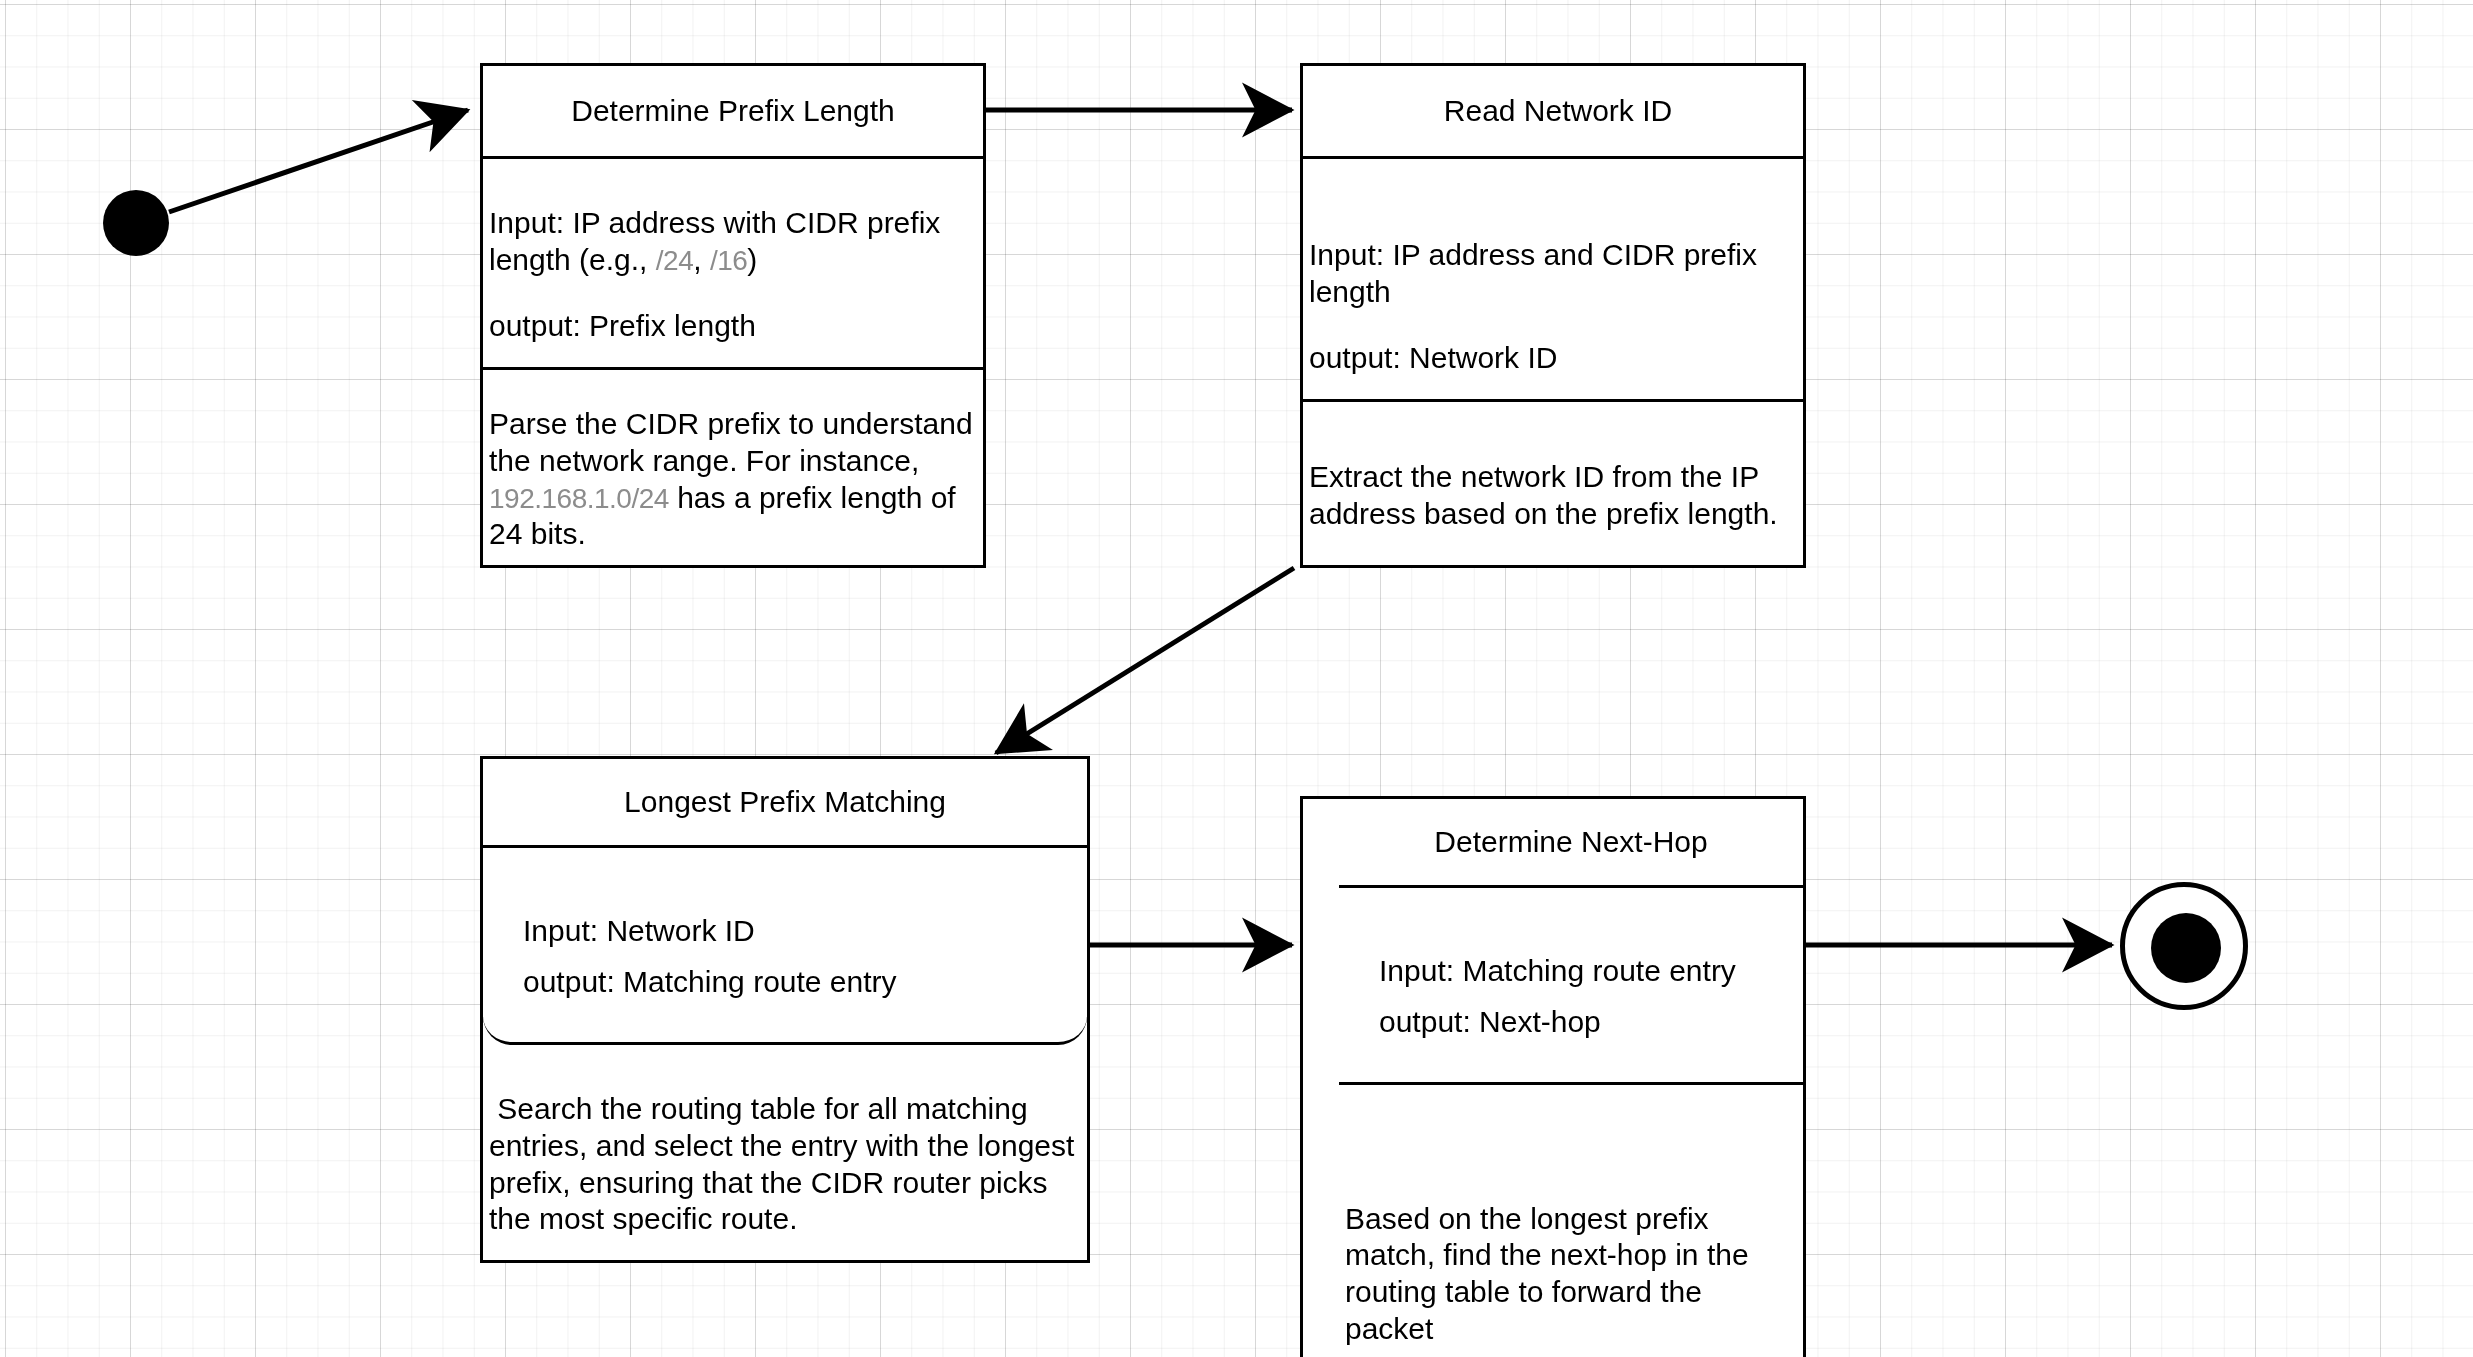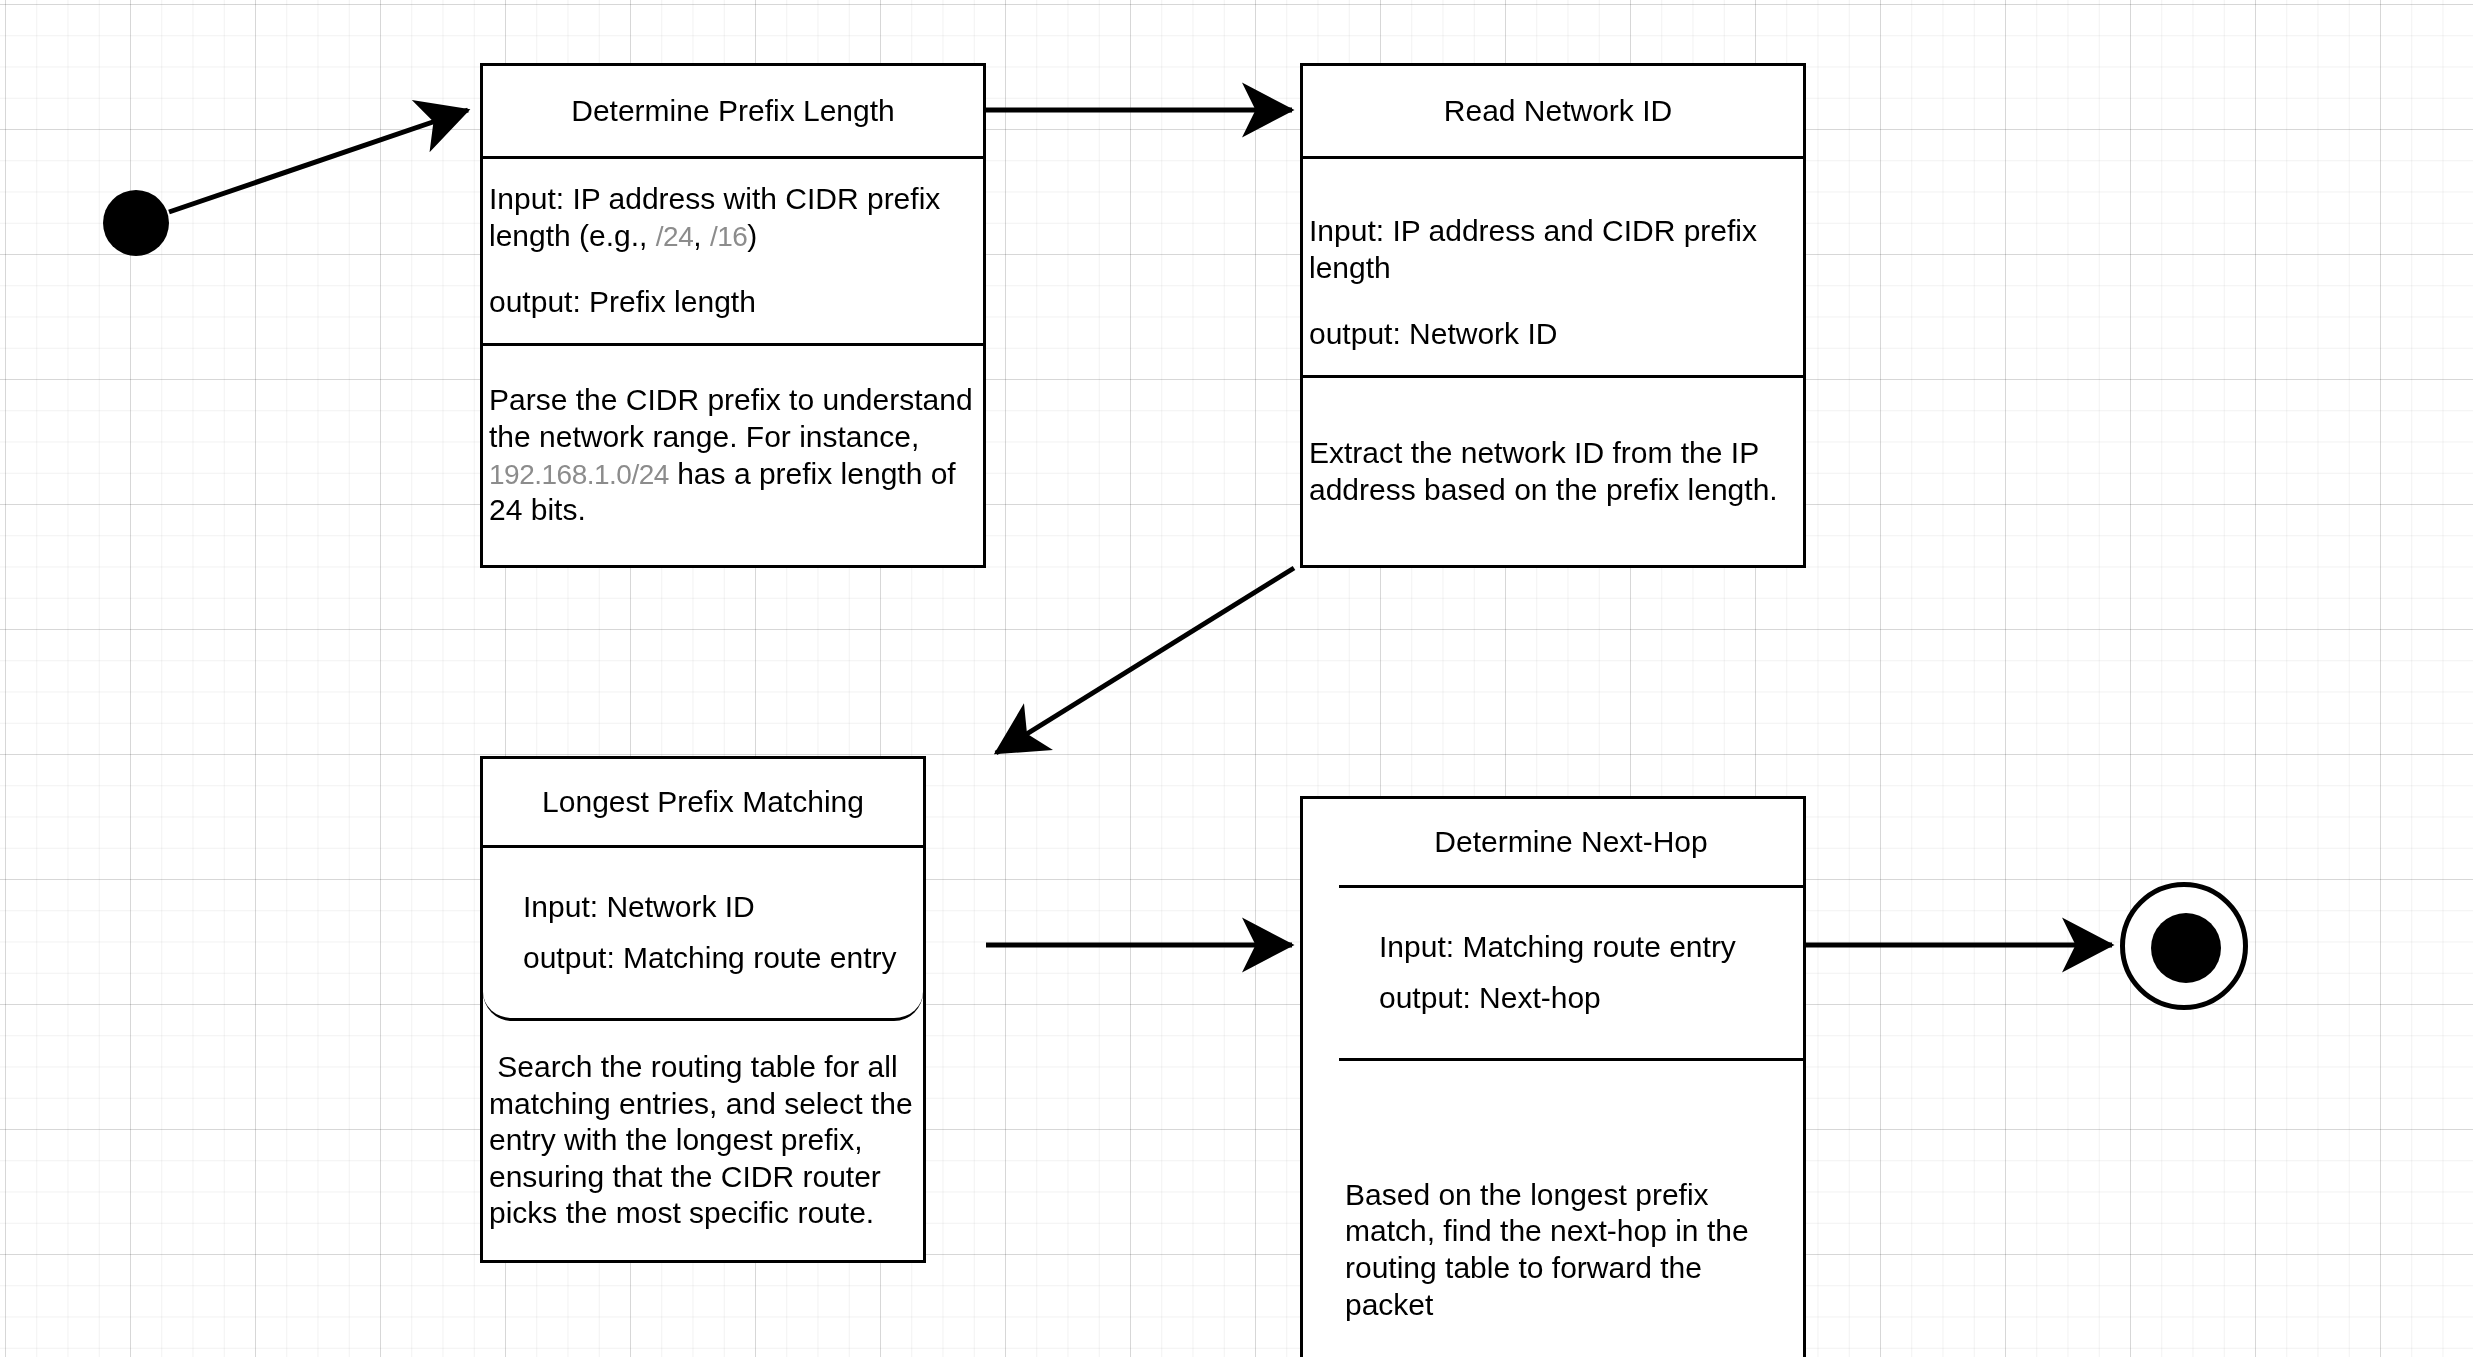--- a/index.html
+++ b/index.html
@@ -34,20 +34,21 @@
     height: 1357px;
     pointer-events: none;
   }
   .node {
     position: absolute;
     box-sizing: border-box;
     border: 3px solid #000000;
     background: #ffffff;
     display: flex;
     flex-direction: column;
+    gap: 24px;
   }
   .node-title {
     box-sizing: border-box;
     text-align: center;
     font-size: 30px;
     color: #000000;
     line-height: 1.2;
     display: flex;
     align-items: center;
     justify-content: center;
@@ -163,21 +164,21 @@
     <div class="node-io" style="height:187px;margin-top:32px;">
       <div class="io-line">Input: IP address and CIDR prefix length</div>
       <div class="io-gap"></div>
       <div class="io-line">output: Network ID</div>
     </div>
     <div class="node-desc">
       <div>Extract the network ID from the IP address based on the prefix length.</div>
     </div>
   </div>
 
-  <div class="node" style="left:480px; top:756px; width:446px; height:507px;">
+  <div class="node" style="left:480px; top:756px; width:610px; height:507px;">
     <div class="node-title" style="height:89px;">Longest Prefix Matching</div>
     <div class="node-io indent-io" style="height:173px;border-radius:29px;">
       <div class="io-line">Input: Network ID</div>
       <div class="io-gap"></div>
       <div class="io-line">output: Matching route entry</div>
     </div>
     <div class="node-desc">
       <div> Search the routing table for all matching entries, and select the entry with the longest prefix, ensuring that the CIDR router picks the most specific route.</div>
     </div>
   </div>

